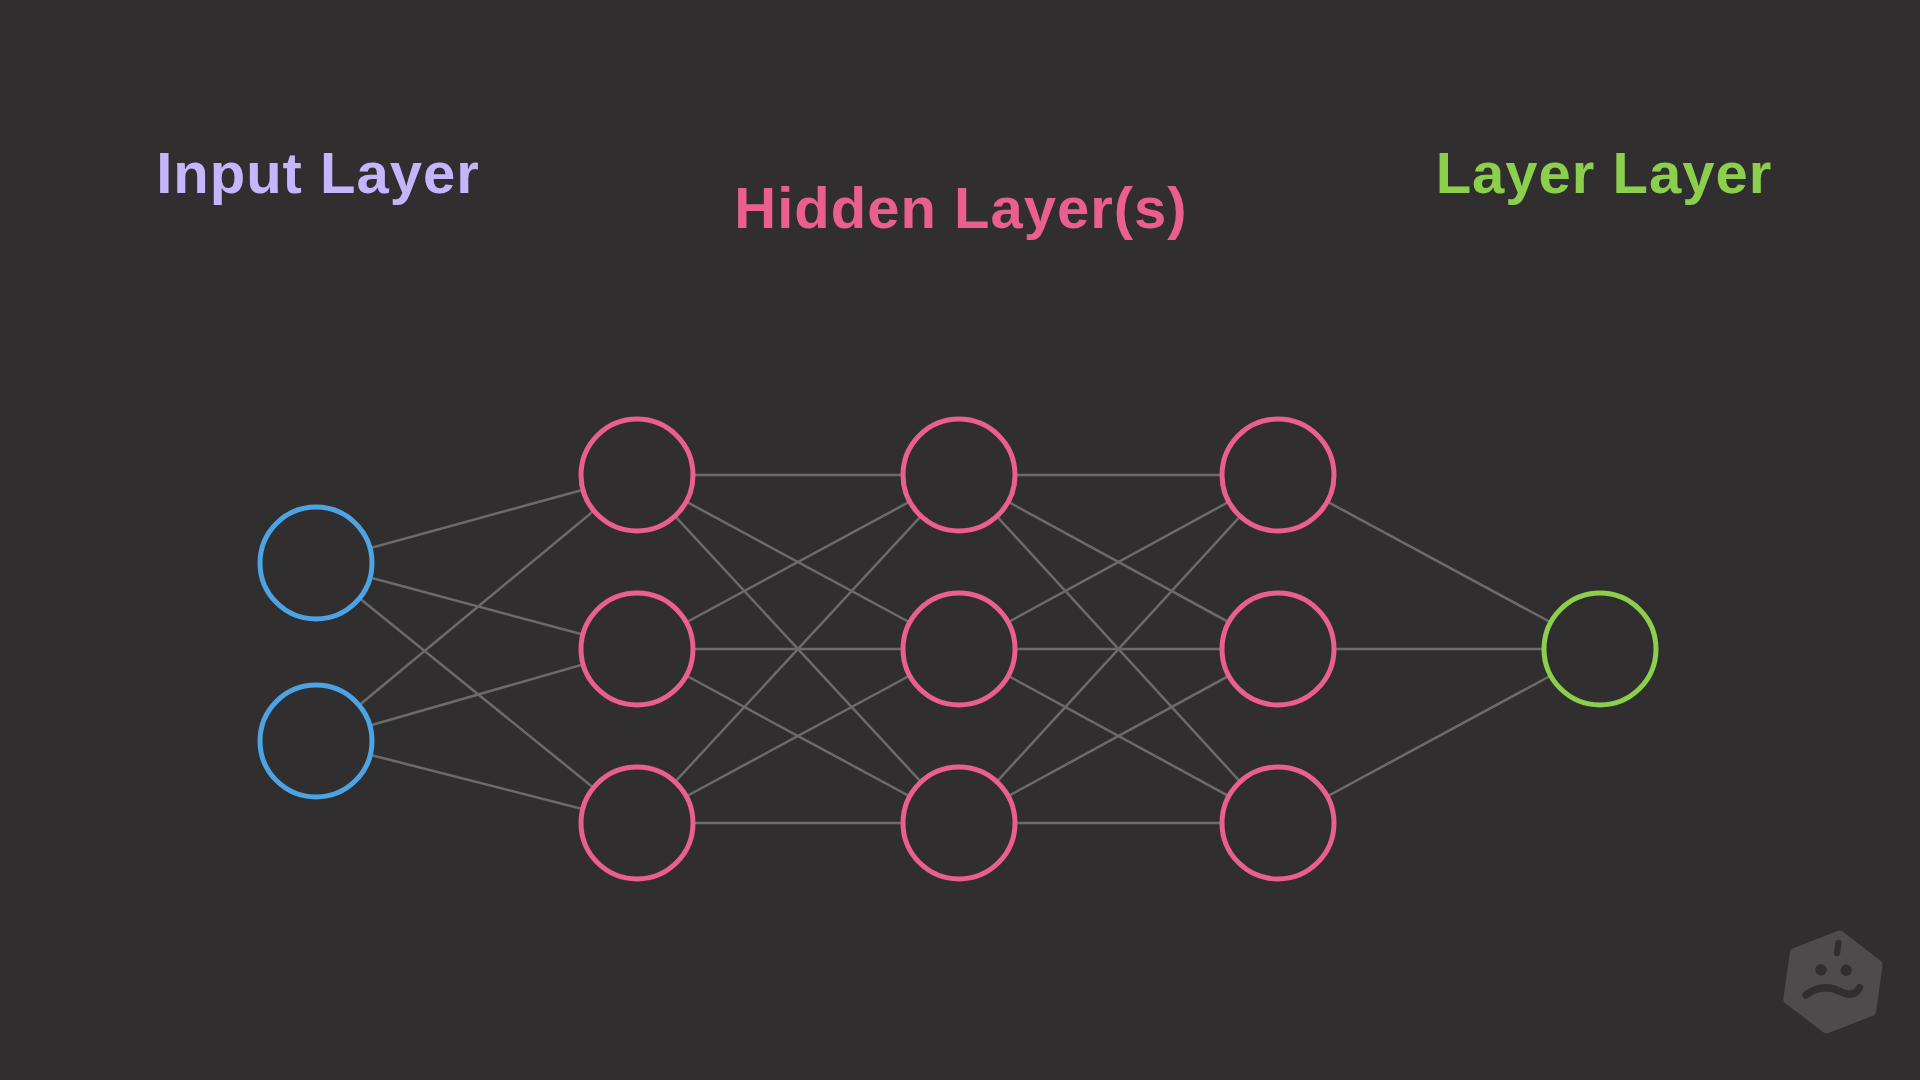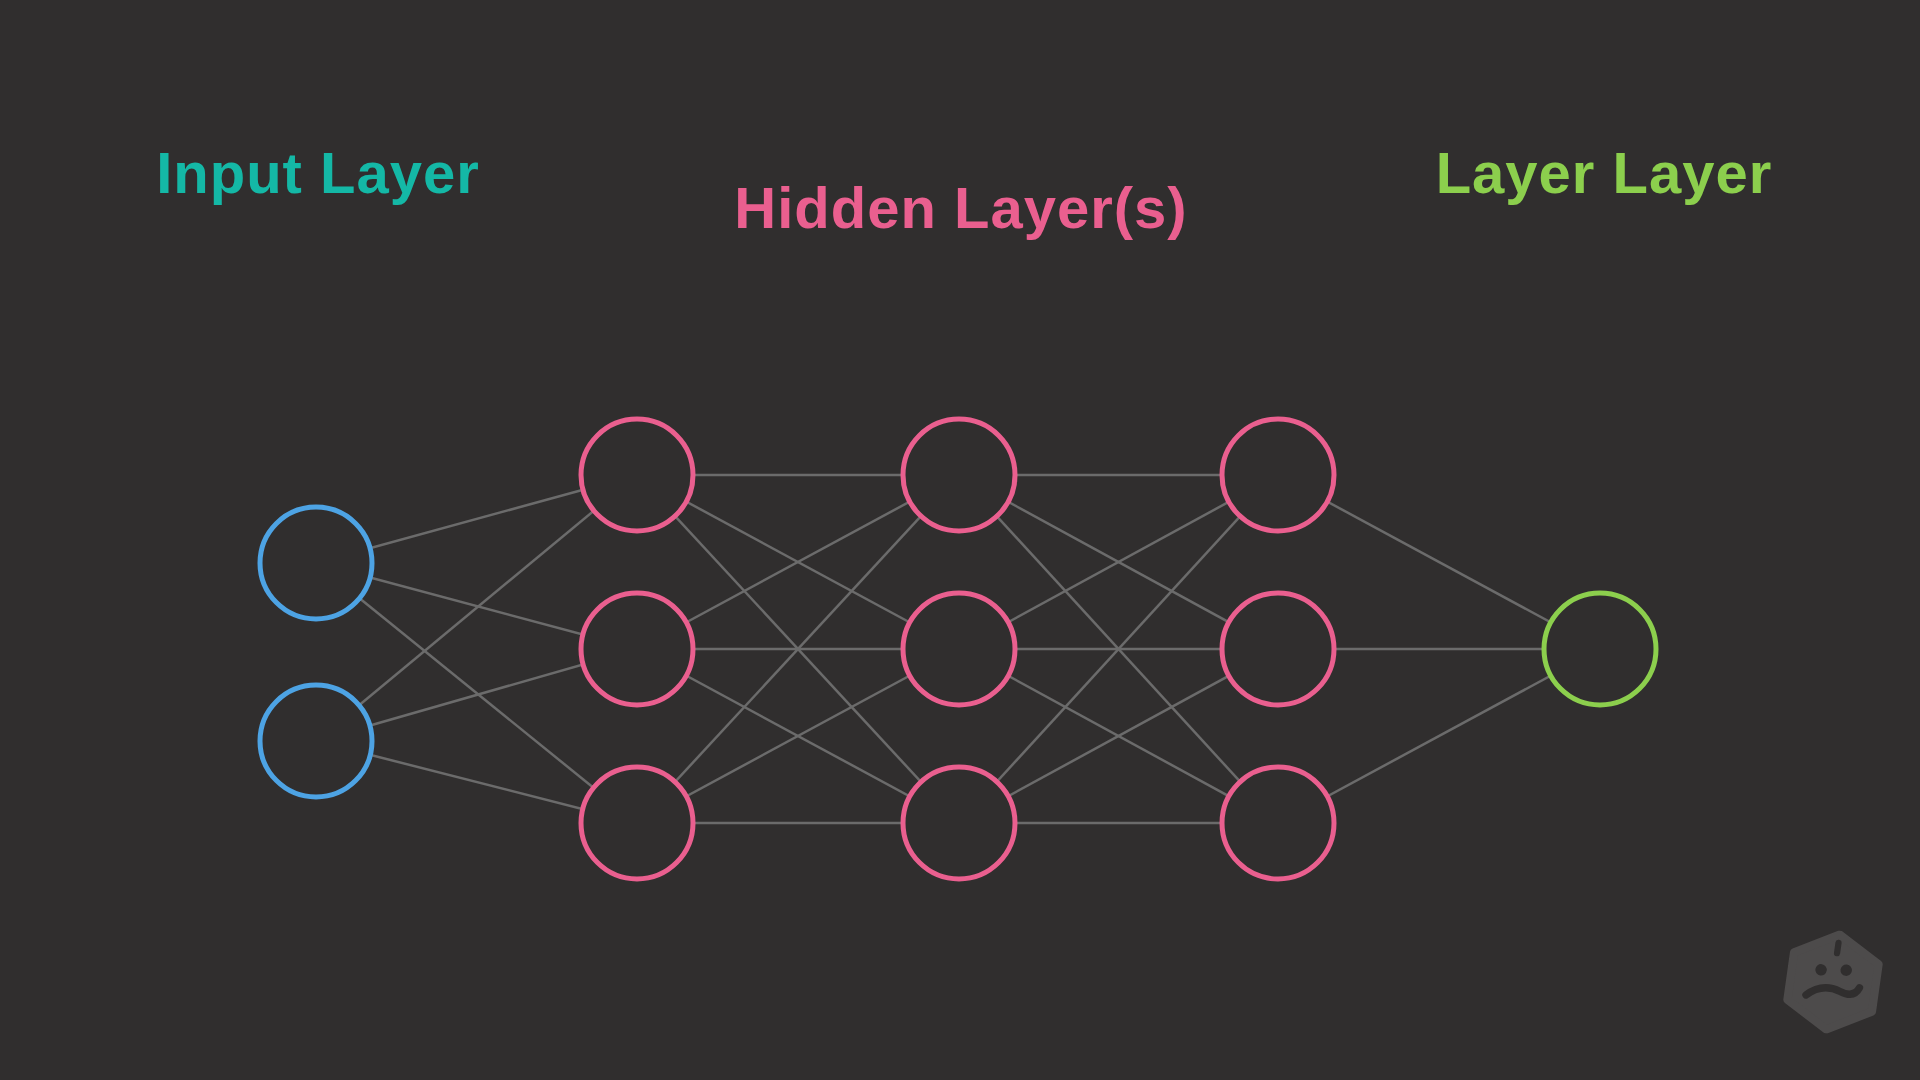--- a/index.html
+++ b/index.html
@@ -84,21 +84,21 @@
       <circle cx="637" cy="823" r="56" fill="#302e2e" stroke="#ea5f8f" stroke-width="5"></circle>
       <circle cx="959" cy="475" r="56" fill="#302e2e" stroke="#ea5f8f" stroke-width="5"></circle>
       <circle cx="959" cy="649" r="56" fill="#302e2e" stroke="#ea5f8f" stroke-width="5"></circle>
       <circle cx="959" cy="823" r="56" fill="#302e2e" stroke="#ea5f8f" stroke-width="5"></circle>
       <circle cx="1278" cy="475" r="56" fill="#302e2e" stroke="#ea5f8f" stroke-width="5"></circle>
       <circle cx="1278" cy="649" r="56" fill="#302e2e" stroke="#ea5f8f" stroke-width="5"></circle>
       <circle cx="1278" cy="823" r="56" fill="#302e2e" stroke="#ea5f8f" stroke-width="5"></circle>
       <circle cx="1600" cy="649" r="56" fill="#302e2e" stroke="#8ccf4d" stroke-width="5"></circle>
     </svg>
 
-  <div class="layer-label label-input" style="color: #14b8a6;">Input Layer</div>
+  <div class="layer-label label-input" style="color: #c4b5fd;">Input Layer</div>
 
   <div class="layer-label label-hidden" style="color: rgb(234, 95, 143); margin-top: 35px;">Hidden Layer(s)</div>
 
   <div class="layer-label label-output" style="color: rgb(140, 207, 77);">Layer Layer</div>
 
   <div class="brand-logo" style="color: rgb(77, 75, 75);">
     <svg viewBox="0 0 100 100" xmlns="http://www.w3.org/2000/svg">
       <polygon points="50,4 91,27 91,73 50,96 9,73 9,27" fill="currentColor" stroke="currentColor" stroke-width="8" stroke-linejoin="round"></polygon>
 
       <circle cx="37" cy="40" r="5.5" fill="var(--bg)"></circle>

